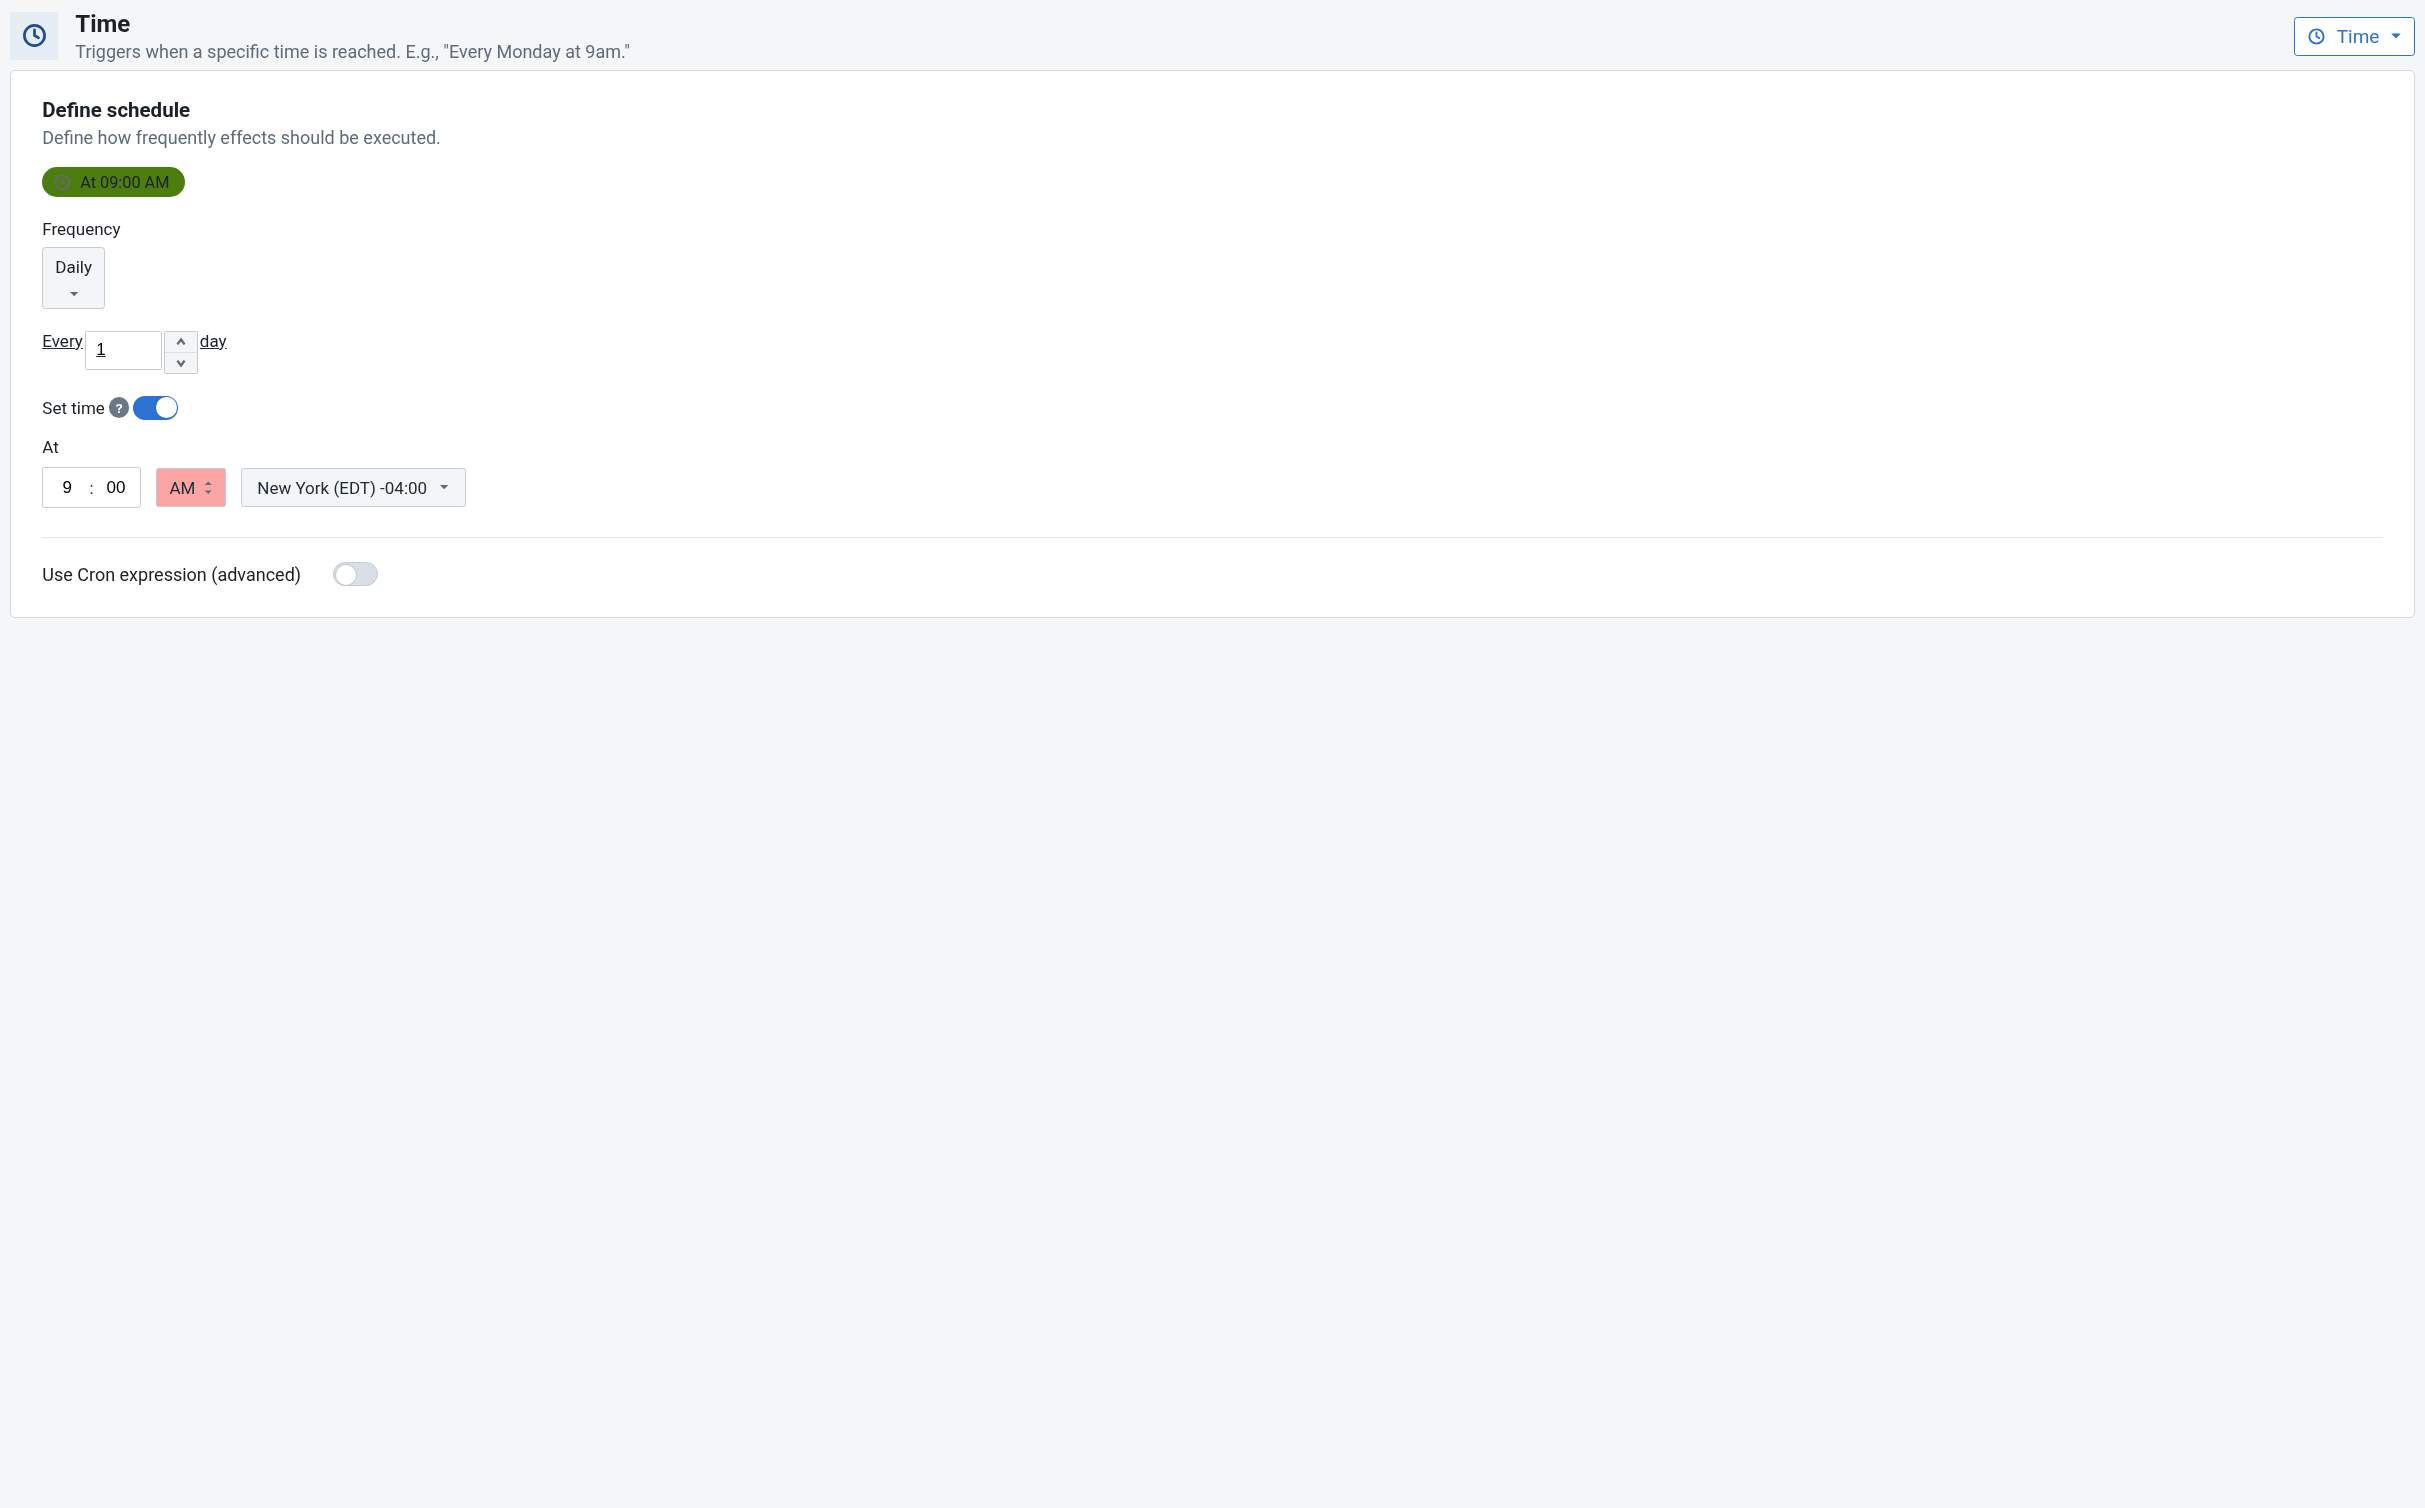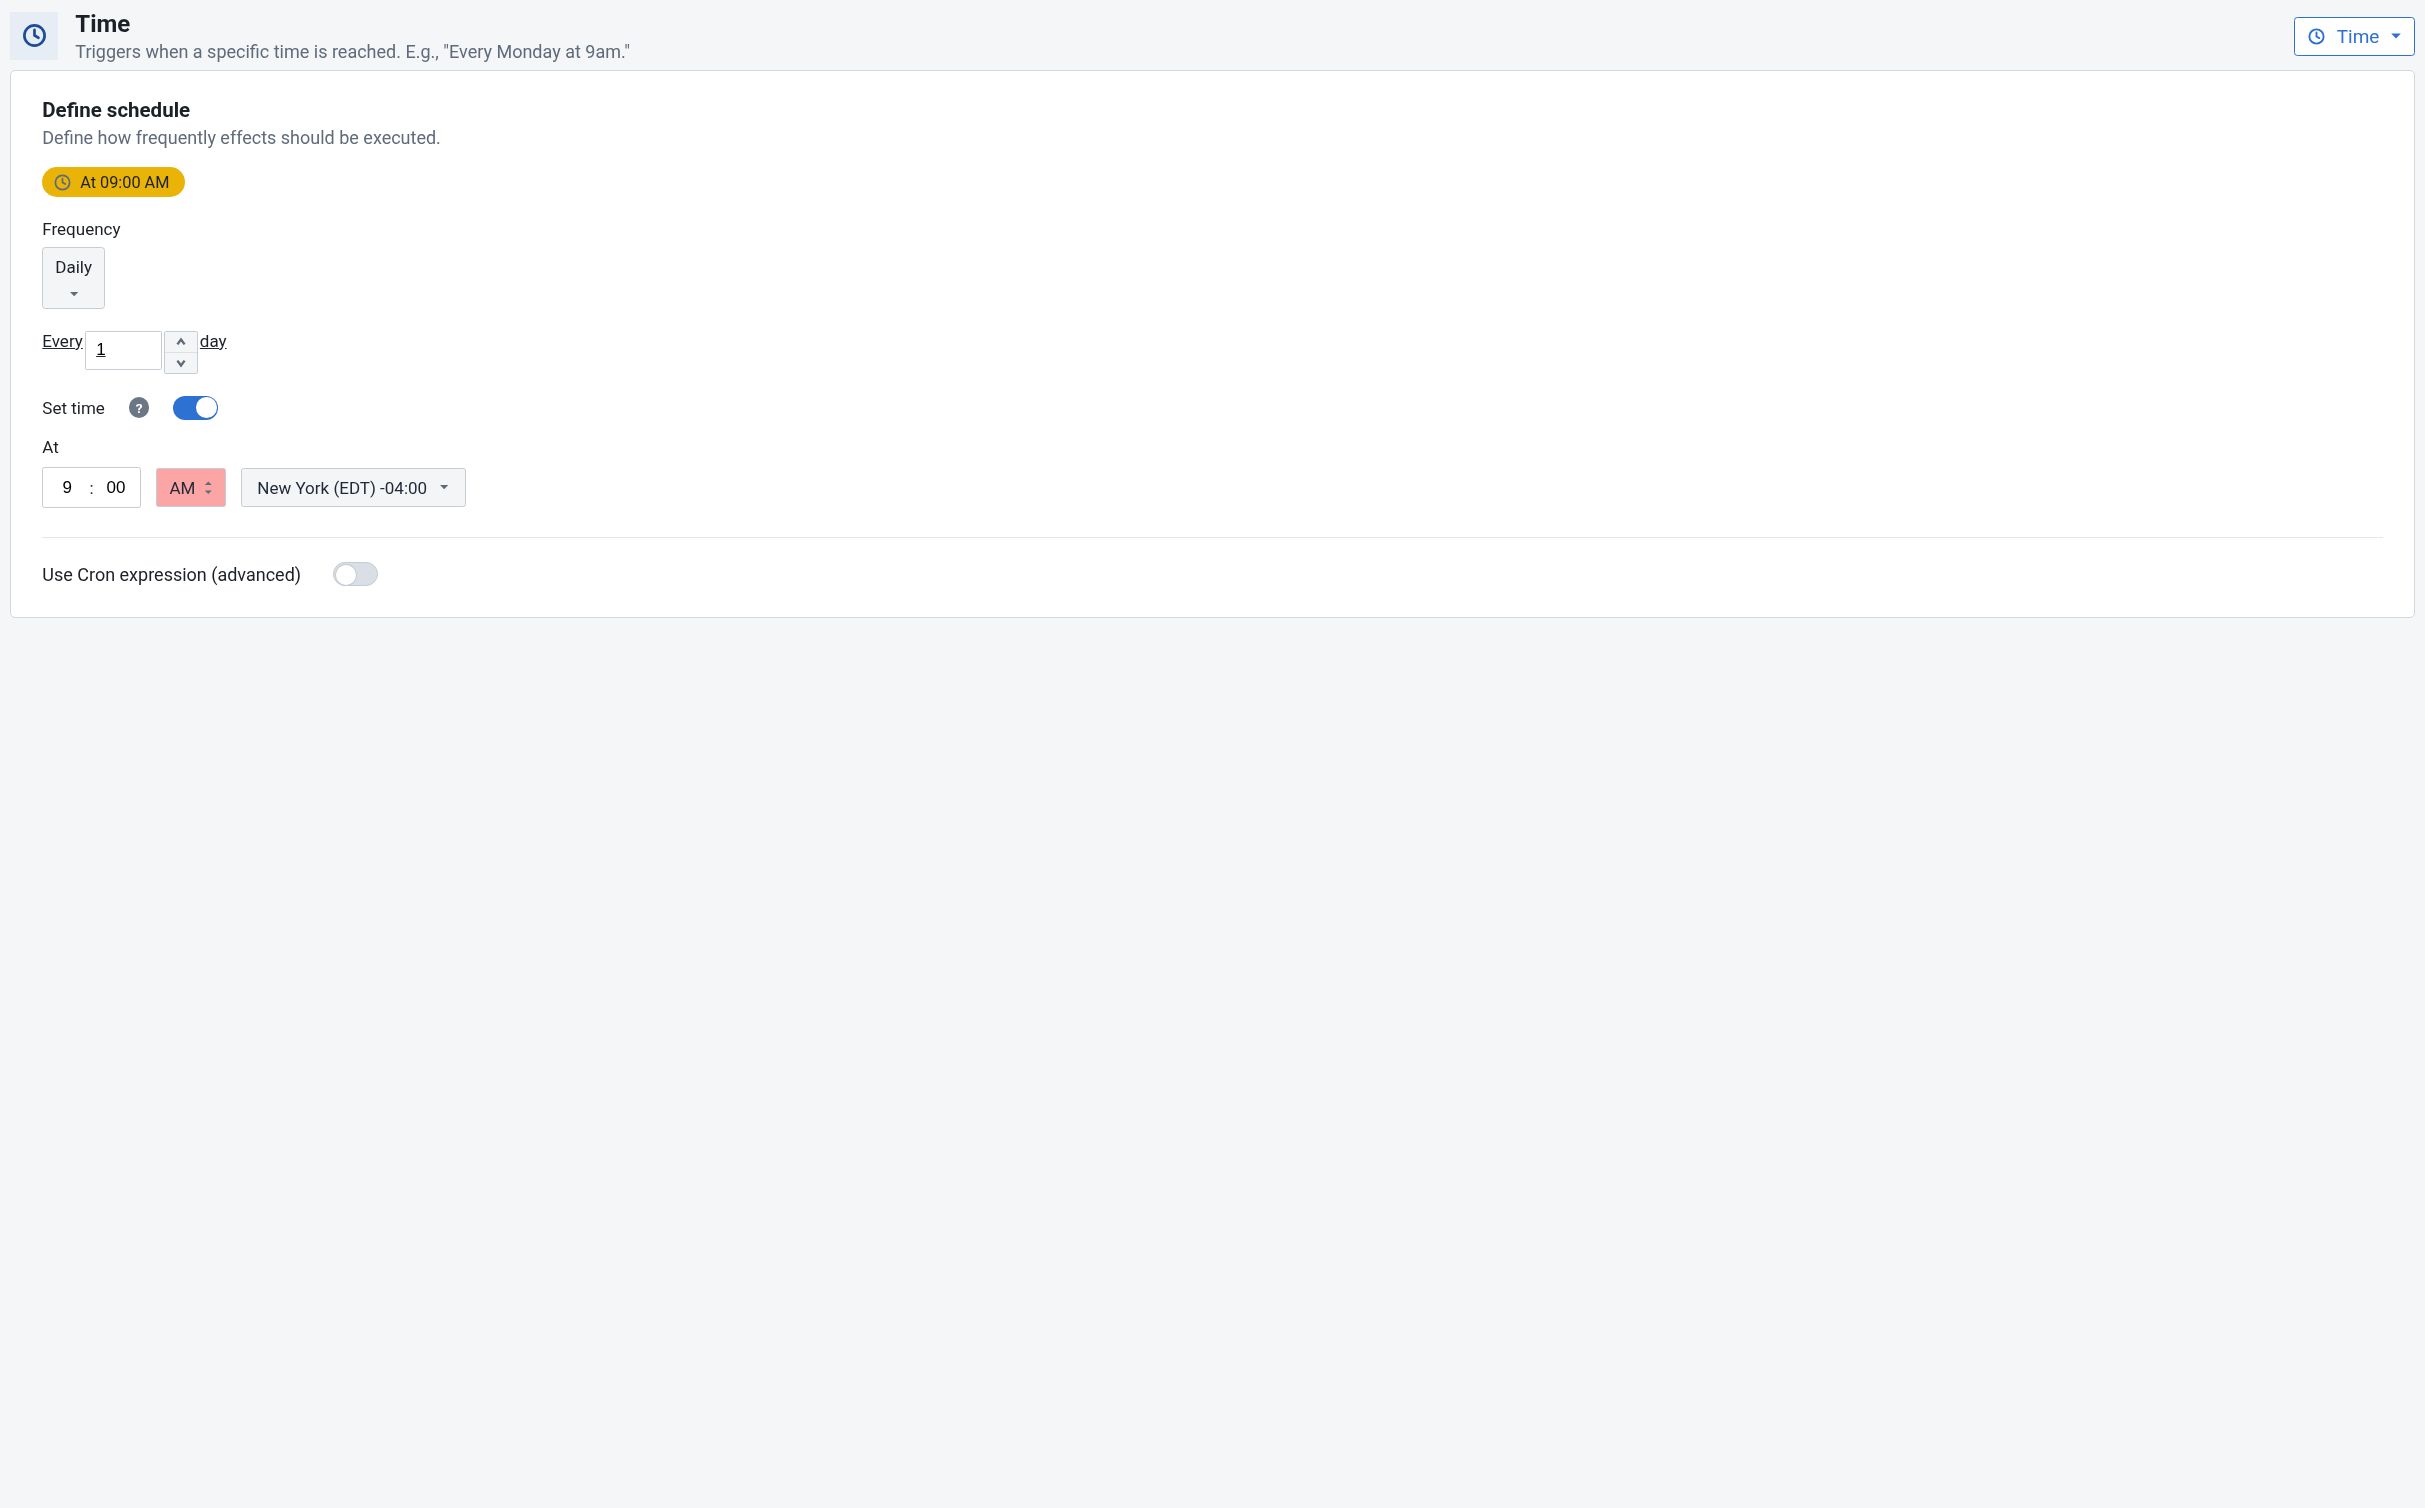--- a/index.html
+++ b/index.html
@@ -66,21 +66,21 @@
   }
   .sec-sub {
     font-size: 18px;
     color: #5f6b7a;
     margin-top: 5.1px;
   }
   .chip {
     display: inline-flex;
     align-items: center;
     gap: 8.6px;
-    background: #eab308;
+    background: #4d7c0f;
     border-radius: 855px;
     padding: 5.1px 15.4px 5.1px 10.3px;
     margin-top: 19px;
   }
   .chip .clock-svg { width: 19px; height: 19px; color:#5f6b7a; }
   .chip .label { font-size: 16.3px; color: #1c2127; }
 
   .field-label {
     font-size: 17px;
     color: #1c2127;
@@ -129,21 +129,21 @@
     border: none; background: transparent;
     padding: 1.7px 0;
     cursor: pointer;
     display:flex; align-items:center; justify-content:center;
     height: 20.5px;
   }
   .spinner button + button { border-top: 0.9px solid #dde1e6; }
   .spinner svg { width: 12px; height: 12px; color:#5f6b7a; }
 
   .toggle-row {
-    display:flex; align-items:center; gap:24px;
+    display:flex; align-items:center; gap:4px;
     margin-top: 22px;
   }
   .toggle-row .lbl { font-size: 17px; color:#1c2127; }
   .help-circle {
     width: 20.5px; height: 20.5px; border-radius: 50%;
     background:#6b7785; color:#fff;
     display:flex; align-items:center; justify-content:center;
     font-size: 13.7px; font-weight:700;
     cursor: help;
   }

